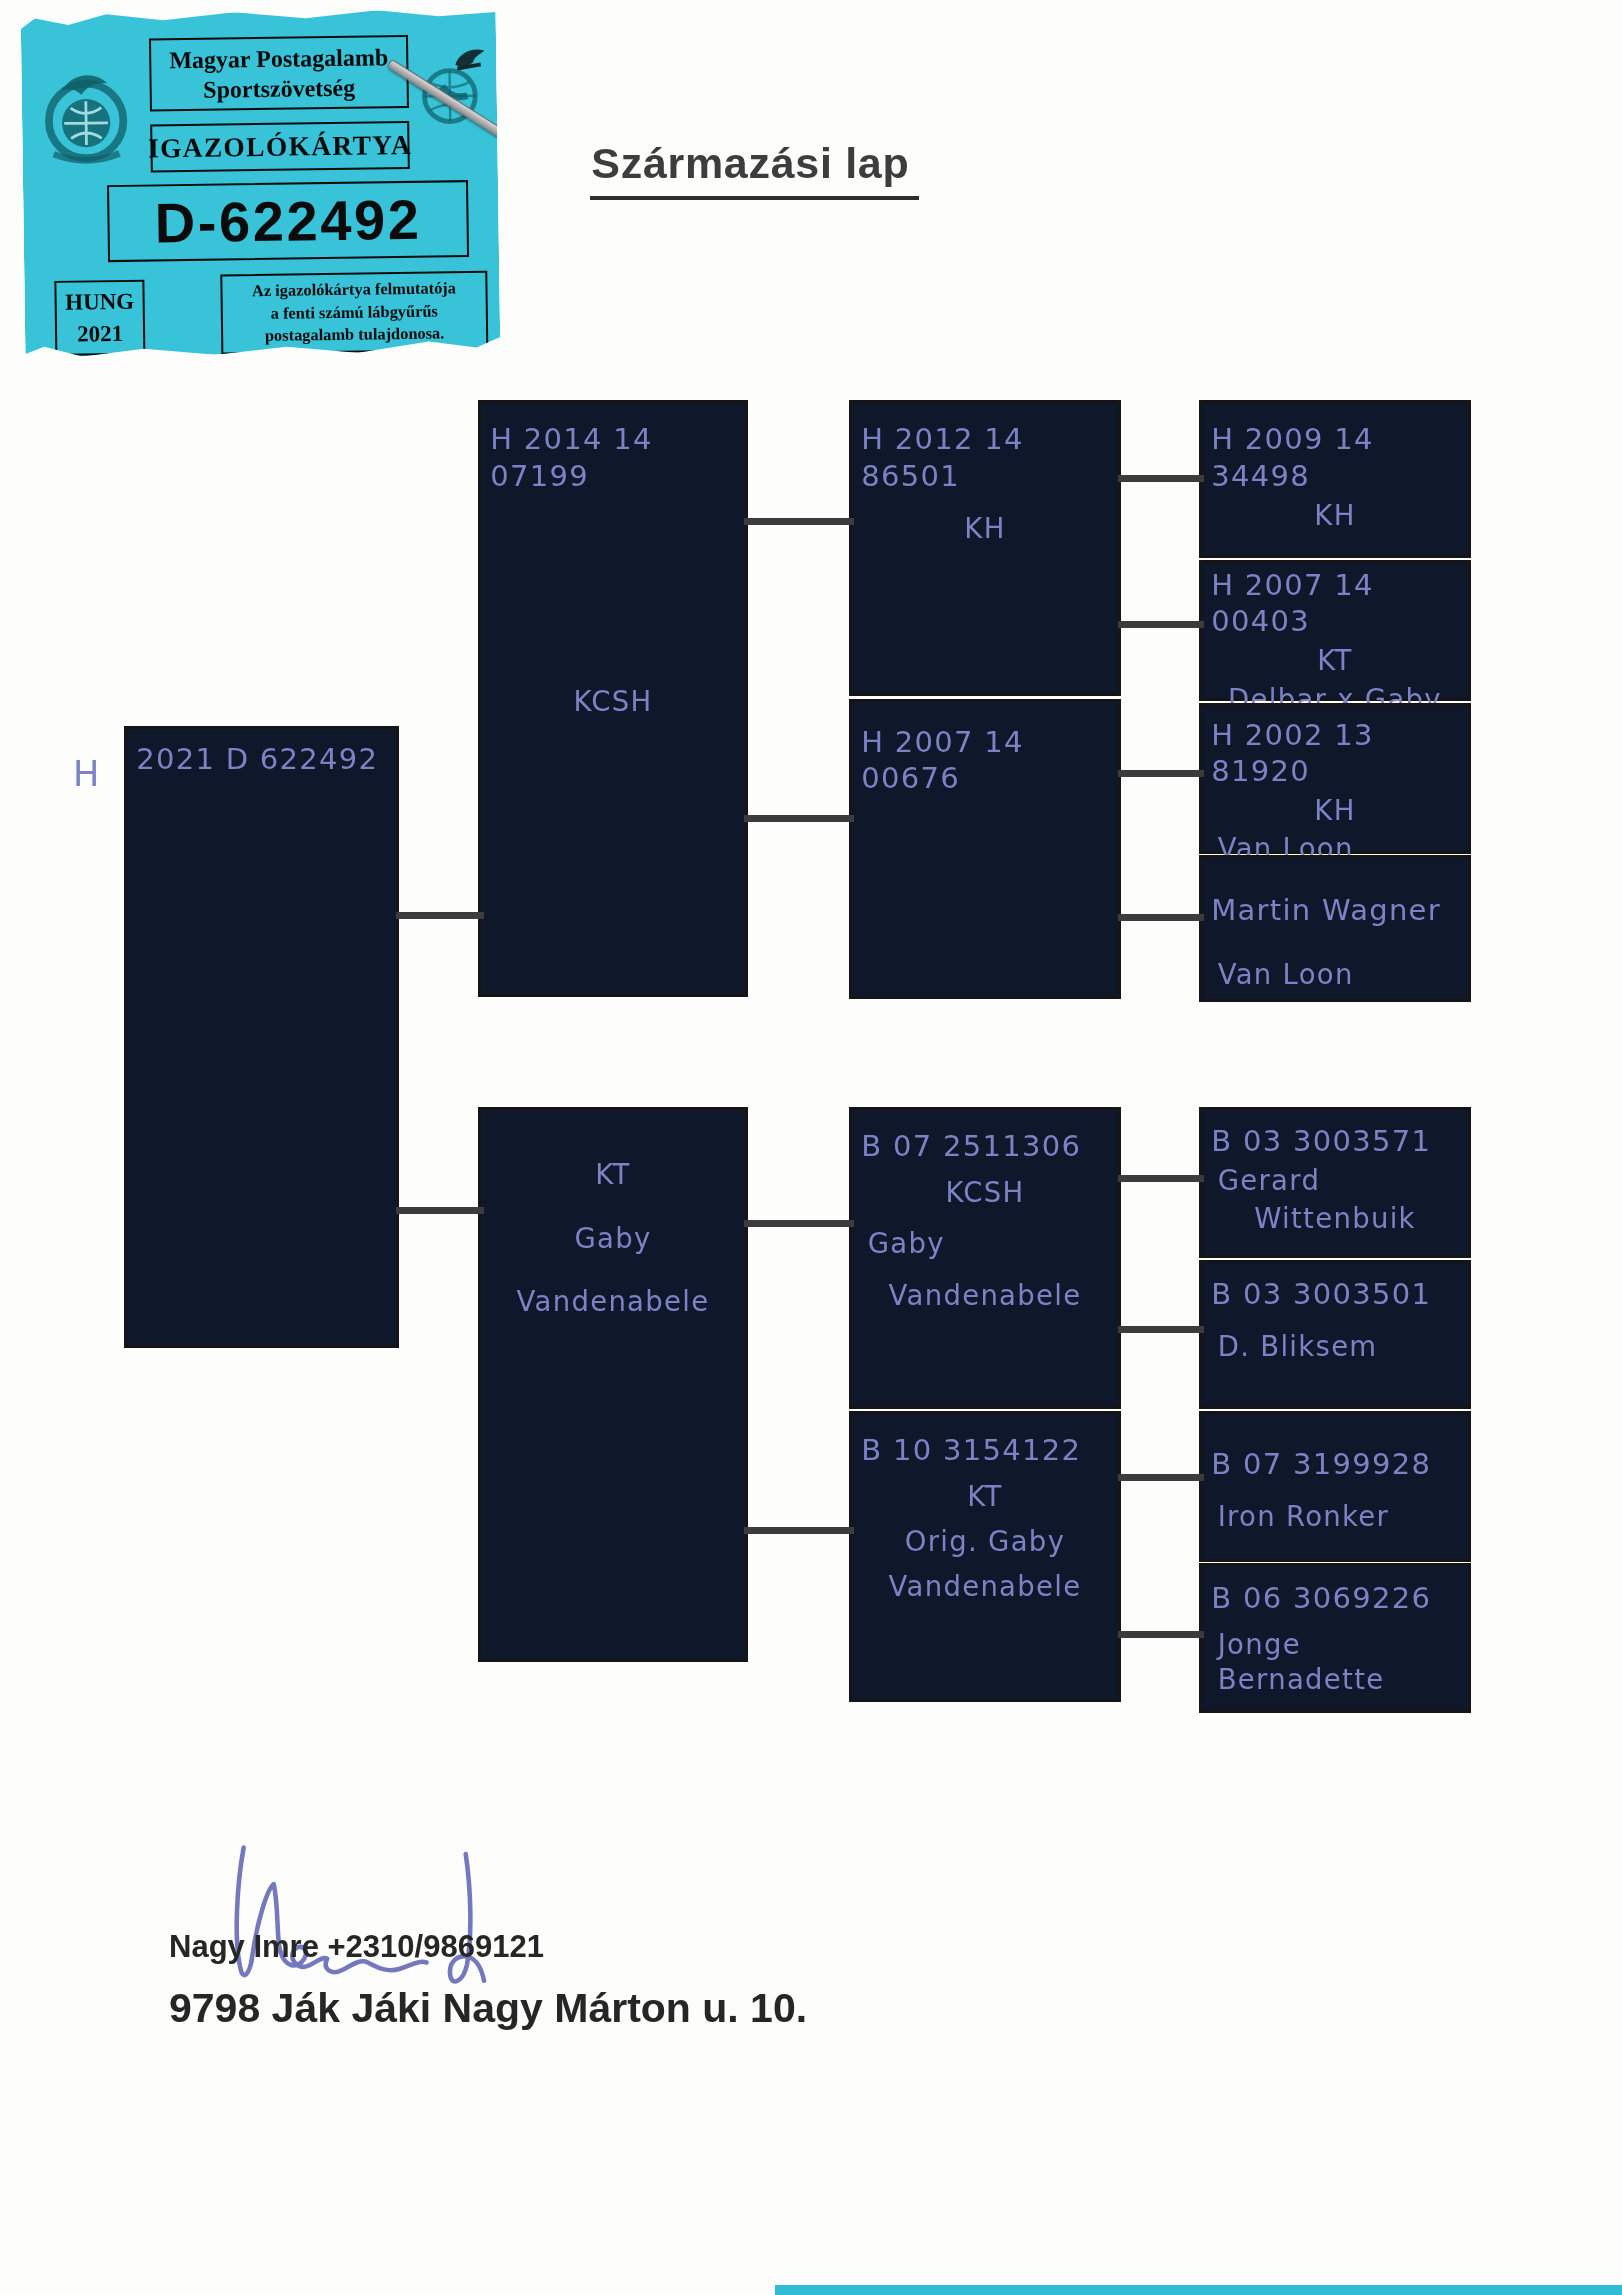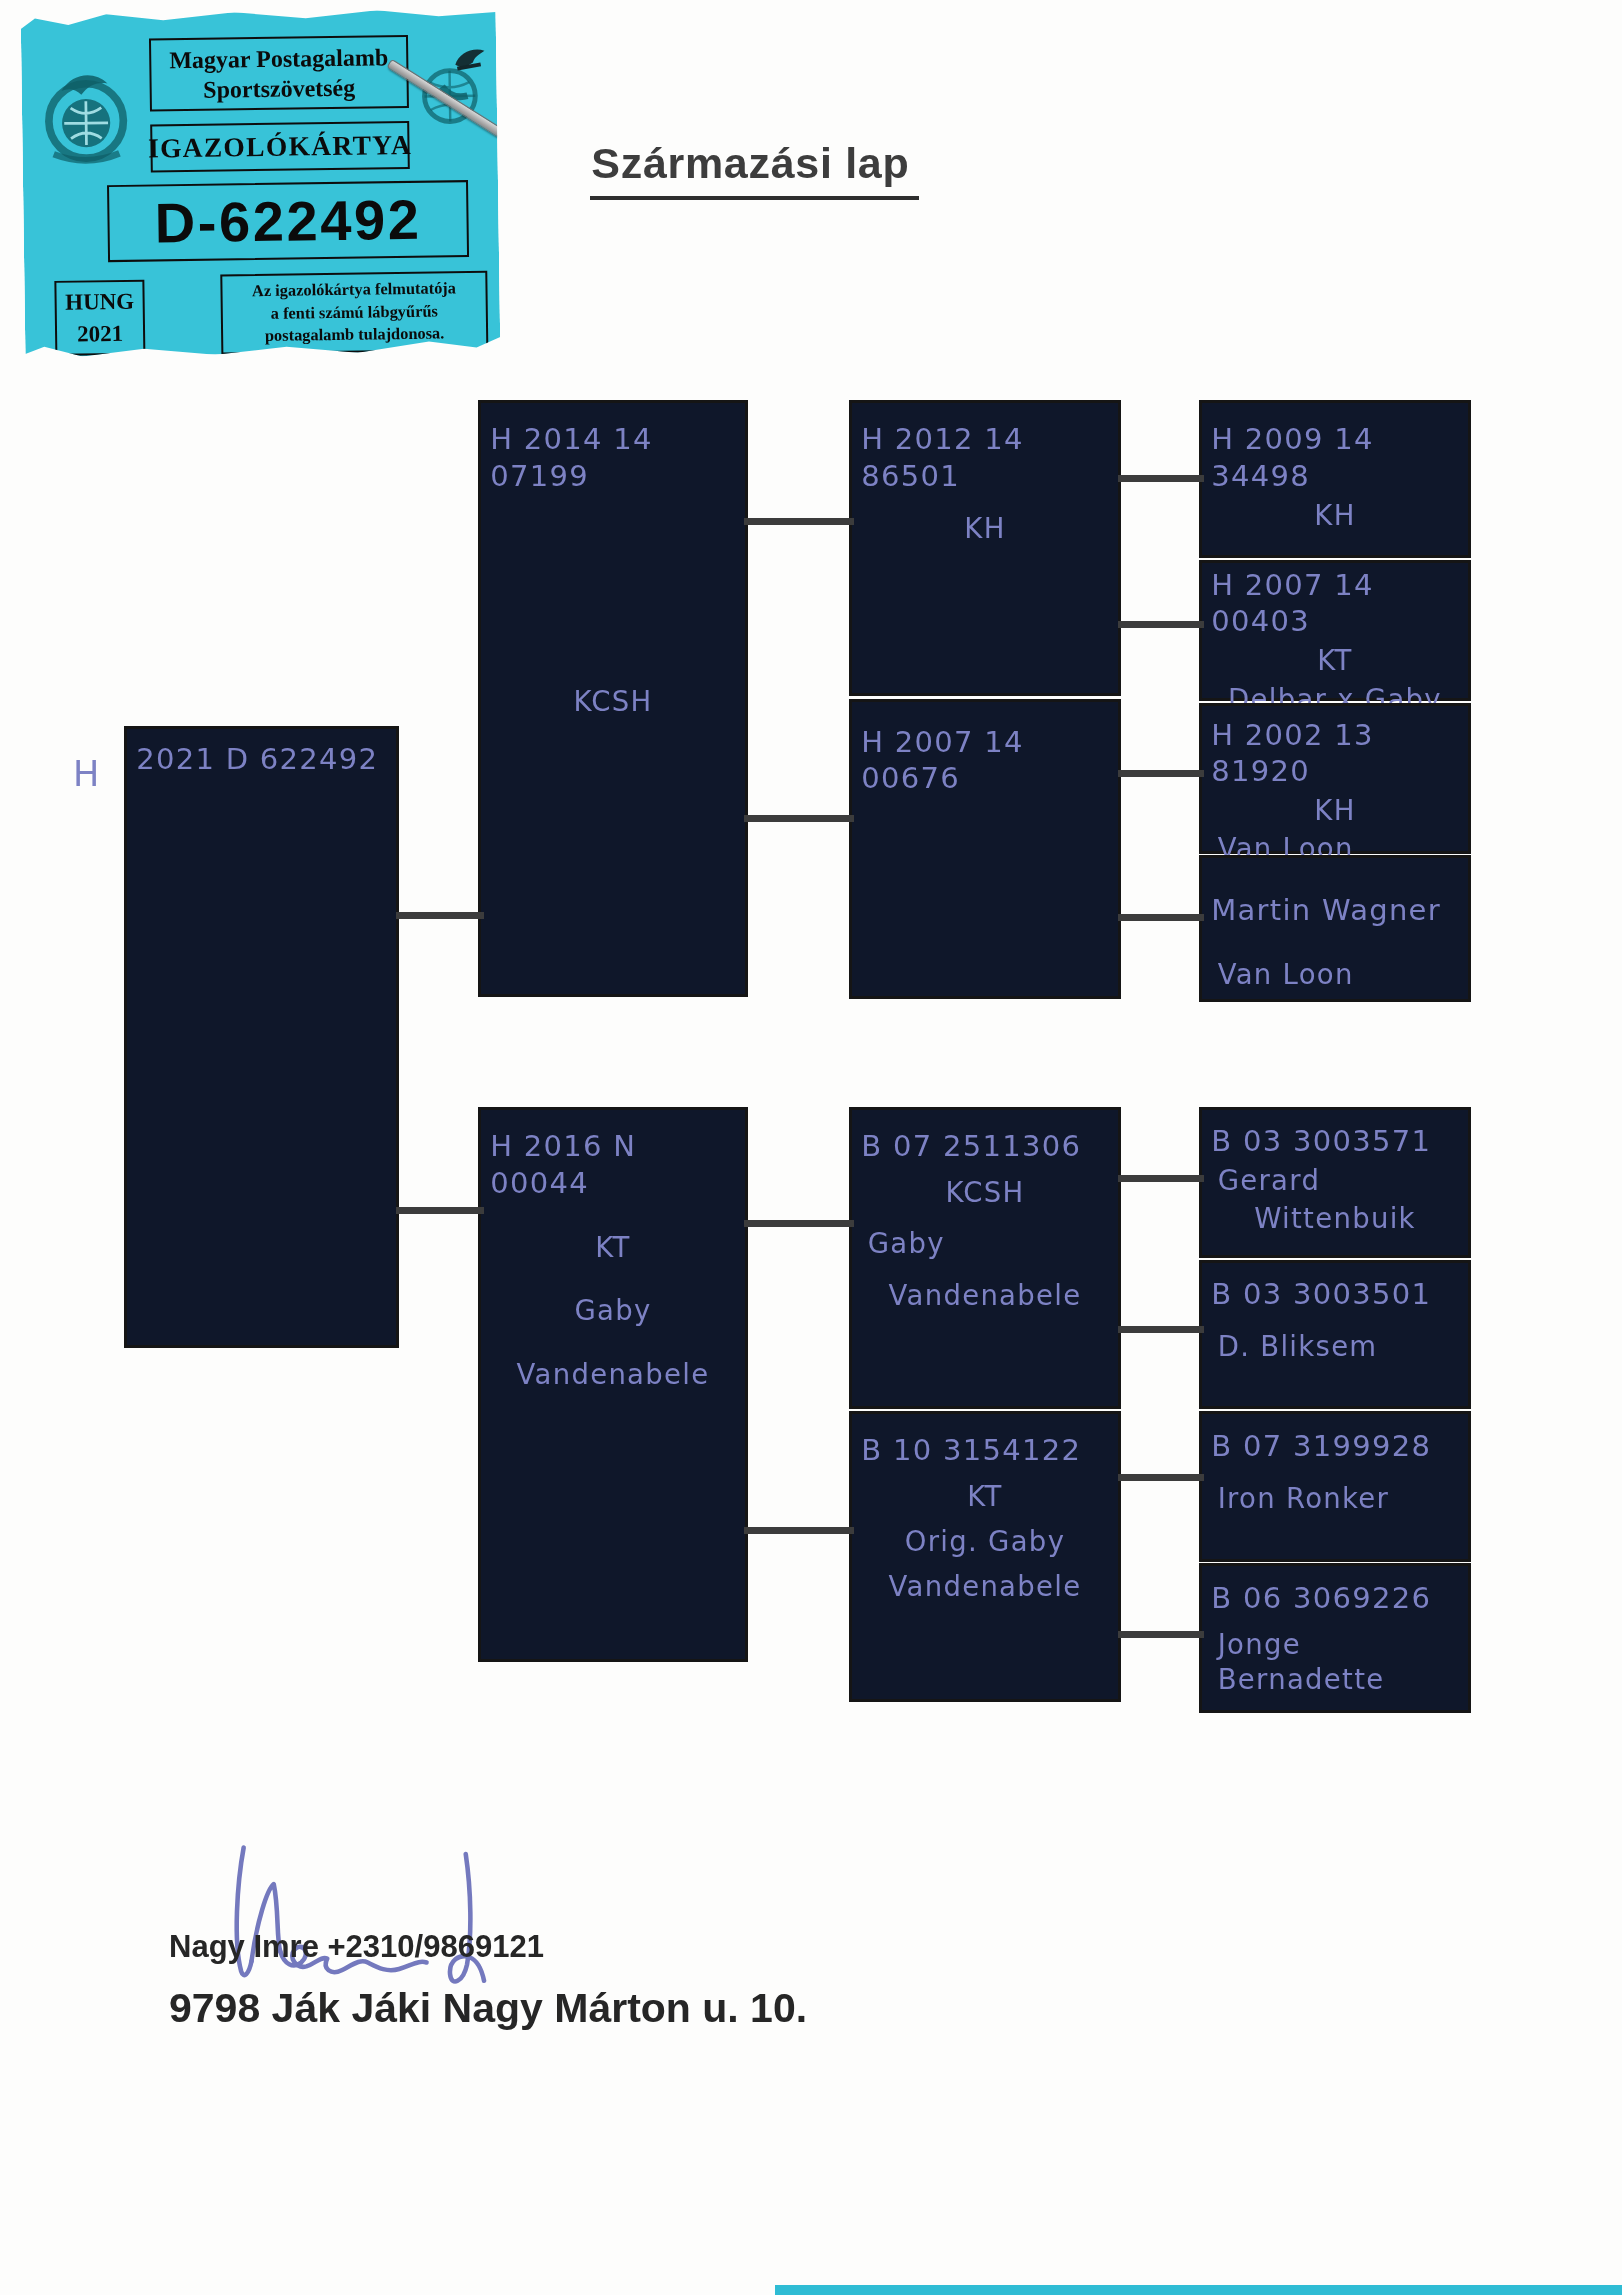--- a/index.html
+++ b/index.html
@@ -100,21 +100,20 @@
 
   <div class="pbox" style="left:124px;top:726px;width:275px;height:622px;padding-top:11.8px">
     <div class="hw l0">2021 D 622492</div>
   </div>
 
   <div class="pbox" style="left:478px;top:400px;width:270px;height:597px">
     <div class="hw l0">H 2014 14 07199</div>
     <div class="hw lc mt-xl">KCSH</div>
   </div>
   <div class="pbox" style="left:478px;top:1107px;width:270px;height:555px">
-    <div class="hw l0">H 2016 N 00044</div>
     <div class="hw lc mt-md">KT</div>
     <div class="hw lc mt-md">Gaby</div>
     <div class="hw lc mt-md">Vandenabele</div>
   </div>
 
   <div class="pbox" style="left:849px;top:400px;width:272px;height:296px">
     <div class="hw l0">H 2012 14 86501</div>
     <div class="hw lc mt-sm">KH</div>
   </div>
   <div class="pbox" style="left:849px;top:699px;width:272px;height:300px;padding-top:22px">
@@ -153,21 +152,21 @@
   </div>
   <div class="pbox" style="left:1199px;top:1107px;width:272px;height:151px;padding-top:13px">
     <div class="hw l0">B 03 3003571</div>
     <div class="hw ll mt-xxs">Gerard</div>
     <div class="hw lc mt-xxs">Wittenbuik</div>
   </div>
   <div class="pbox" style="left:1199px;top:1260px;width:272px;height:149px;padding-top:13px">
     <div class="hw l0">B 03 3003501</div>
     <div class="hw ll mt-sm">D. Bliksem</div>
   </div>
-  <div class="pbox" style="left:1199px;top:1411px;width:272px;height:151px;padding-top:14px">
+  <div class="pbox" style="left:1199px;top:1411px;width:272px;height:151px;padding-top:32px">
     <div class="hw l0">B 07 3199928</div>
     <div class="hw ll mt-sm">Iron Ronker</div>
   </div>
   <div class="pbox" style="left:1199px;top:1563px;width:272px;height:150px;padding-top:14.4px">
     <div class="hw l0">B 06 3069226</div>
     <div class="hw ll mt-xs">Jonge Bernadette</div>
   </div>
 
   <div class="conn" style="left:396px;top:912px;width:88px"></div>
   <div class="conn" style="left:396px;top:1207px;width:88px"></div>

